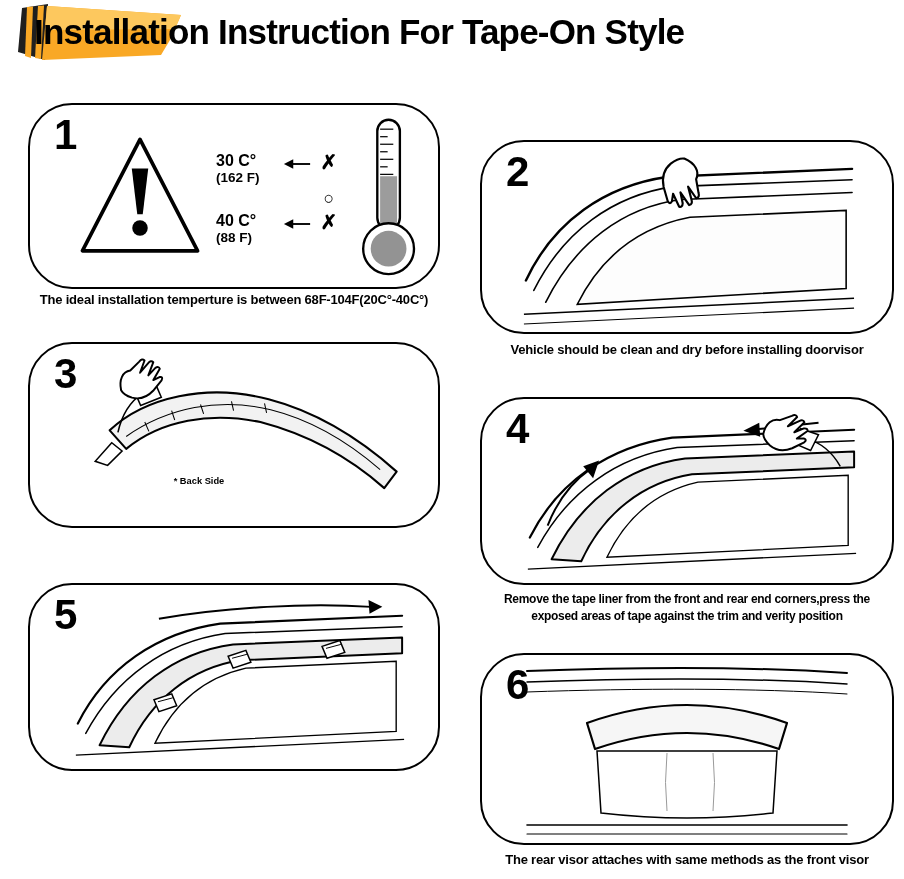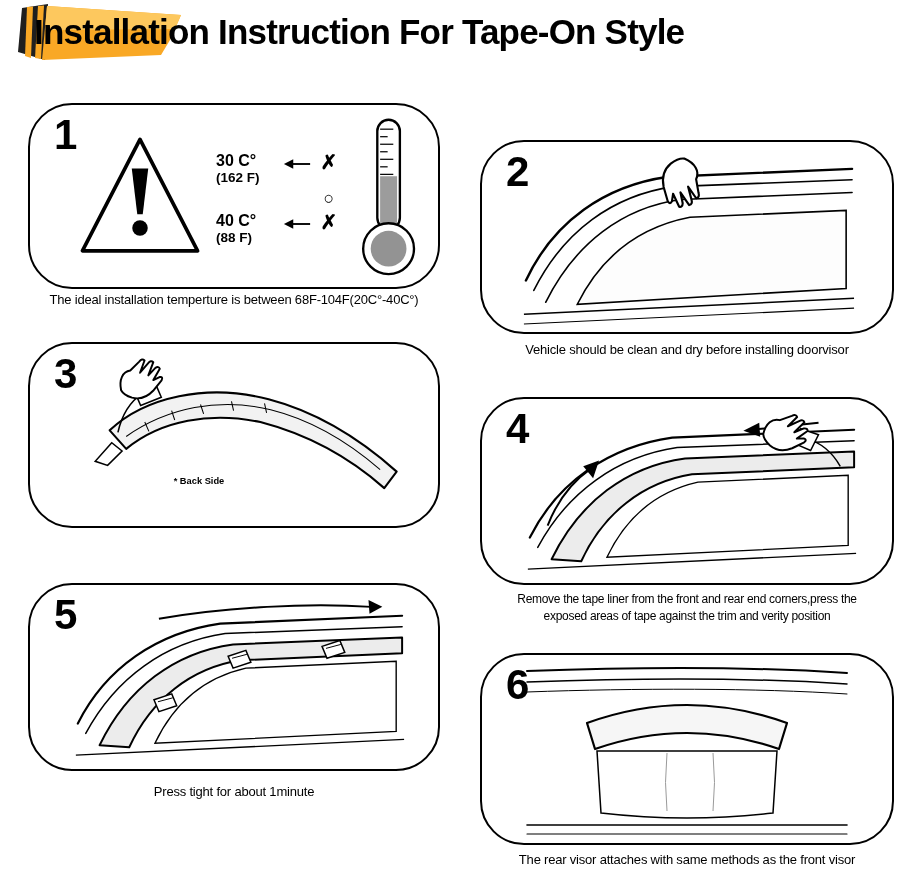--- a/index.html
+++ b/index.html
@@ -20,21 +20,21 @@
     white-space: nowrap; z-index: 2;
   }
 
   
   .panel { position: absolute; border: 2.5px solid #000; border-radius: 44px; background: #fff; }
   .step-num { position: absolute; left: 24px; top: 6px; font-size: 42px; font-weight: bold; z-index: 2; }
   .illus { position: absolute; }
 
   
   .caption {
-    position: absolute; font-size: 13px; font-weight: 400; letter-spacing: -0.2px;
+    position: absolute; font-size: 13px; font-weight: 700; letter-spacing: -0.2px;
     text-align: center; white-space: nowrap; color: #000;
   }
   .caption2l { font-size: 12px; letter-spacing: -0.3px; line-height: 17px; }
 
   
   .p1-content {
     position: absolute; left: 0; top: 0; width: 100%; height: 100%;
     display: flex; align-items: center; gap: 12px; padding-left: 46px;
   }
   .temps { display: flex; flex-direction: column; margin-top: 4px; }
@@ -208,21 +208,20 @@
       <g>
         <polygon points="255,52 273,46 278,58 260,64" fill="#fff" stroke="#000" stroke-width="1.5"></polygon>
         <line x1="259" y1="54" x2="274" y2="50" stroke="#000" stroke-width="1"></line>
       </g>
       <g>
         <polygon points="85,106 103,100 108,112 90,118" fill="#fff" stroke="#000" stroke-width="1.5"></polygon>
         <line x1="89" y1="108" x2="104" y2="104" stroke="#000" stroke-width="1"></line>
       </g>
     </svg>
   </section>
-  <div class="caption" style="left:14px;top:784px;width:440px">Press tight for about 1minute</div>
 
   <section class="panel" style="left:480px;top:653px;width:414px;height:192px">
     <div class="step-num">6</div>
     <svg class="illus" style="left:35px;top:6px" width="340" height="180" viewBox="0 0 340 180">
       <g stroke="#000" fill="none" stroke-linecap="round">
         <path d="M10,10 C120,6 240,6 330,12" stroke-width="2"></path>
         <path d="M10,21 C120,17 240,17 330,23" stroke-width="1.5"></path>
         <path d="M10,31 C120,27 240,27 330,33" stroke-width="1"></path>
       </g>
       <path d="M70,62 Q170,26 270,62 L262,88 Q170,56 78,88 Z" fill="#f6f6f6" stroke="#000" stroke-width="2.2" stroke-linejoin="round"></path>

